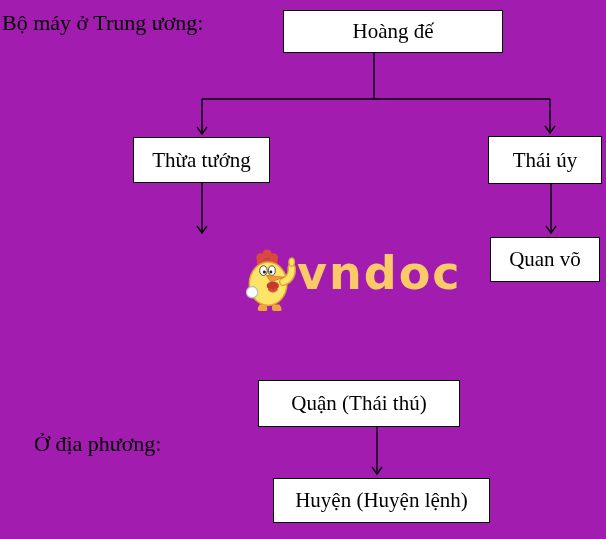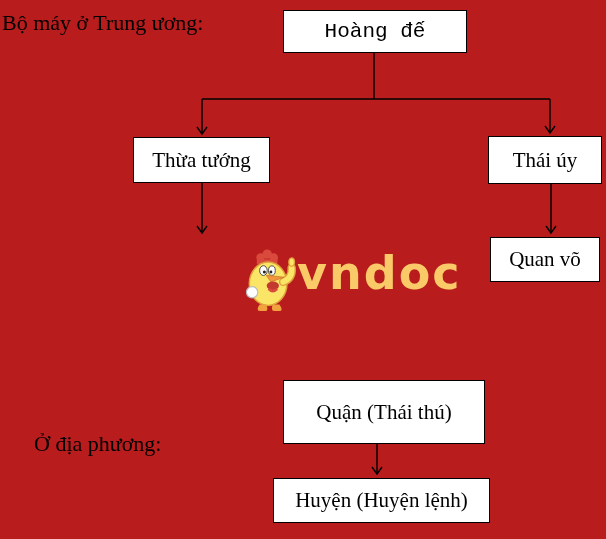--- a/index.html
+++ b/index.html
@@ -1,19 +1,19 @@
 <!DOCTYPE html>
 <html><head>
 <meta charset="utf-8">
 <style>
   html,body{margin:0;padding:0;background:#ffffff;}
   #stage{
     position:relative;
     width:606px;height:539px;
-    background:#b91c1c;
+    background:#a21caf;
     font-family:"Liberation Serif", serif;
     color:#000000;
     overflow:hidden;
   }
   .side-label{
     position:absolute;
     font-size:22px;
     line-height:26px;
     white-space:nowrap;
   }
@@ -21,26 +21,26 @@
   #label-local{left:2px;top:431px;margin-left:32px;}
   .node{
     position:absolute;
     border:1.5px solid #000000;
     background:#ffffff;
     display:flex;align-items:center;justify-content:center;
     font-size:21px;
     white-space:nowrap;
     box-sizing:border-box;
   }
-  #node-emperor   {left:283px;top:10px; width:184px;height:43px;font-family:Liberation Mono, monospace;}
+  #node-emperor   {left:283px;top:10px; width:220px;height:43px;}
   #node-chancellor{left:133px;top:137px;width:137px;height:46px;}
   #node-defense   {left:488px;top:136px;width:114px;height:48px;}
   #node-civil     {left:135px;top:237px;width:135px;height:46px;background:transparent;}
   #node-military  {left:490px;top:237px;width:110px;height:45px;}
-  #node-commandery{left:283px;top:380px;width:202px;height:64px;}
+  #node-commandery{left:258px;top:380px;width:202px;height:47px;}
   #node-district  {left:273px;top:478px;width:217px;height:45px;}
   #connector-layer{
     position:absolute;left:0;top:0;width:606px;height:539px;
     pointer-events:none;
   }
   #watermark{
     position:absolute;left:241px;top:246px;width:230px;height:80px;
   }
   #vndoc-mascot{position:absolute;left:0px;top:2px;width:58px;height:64px;}
   #vndoc-text{

